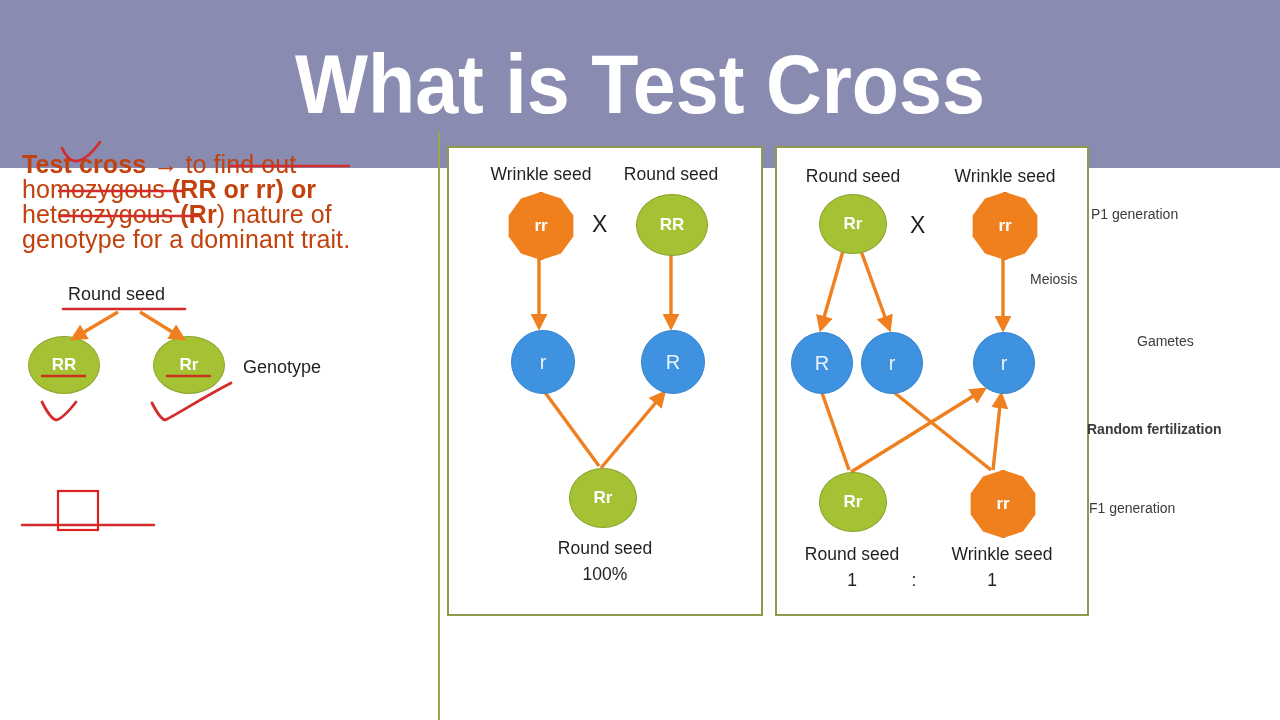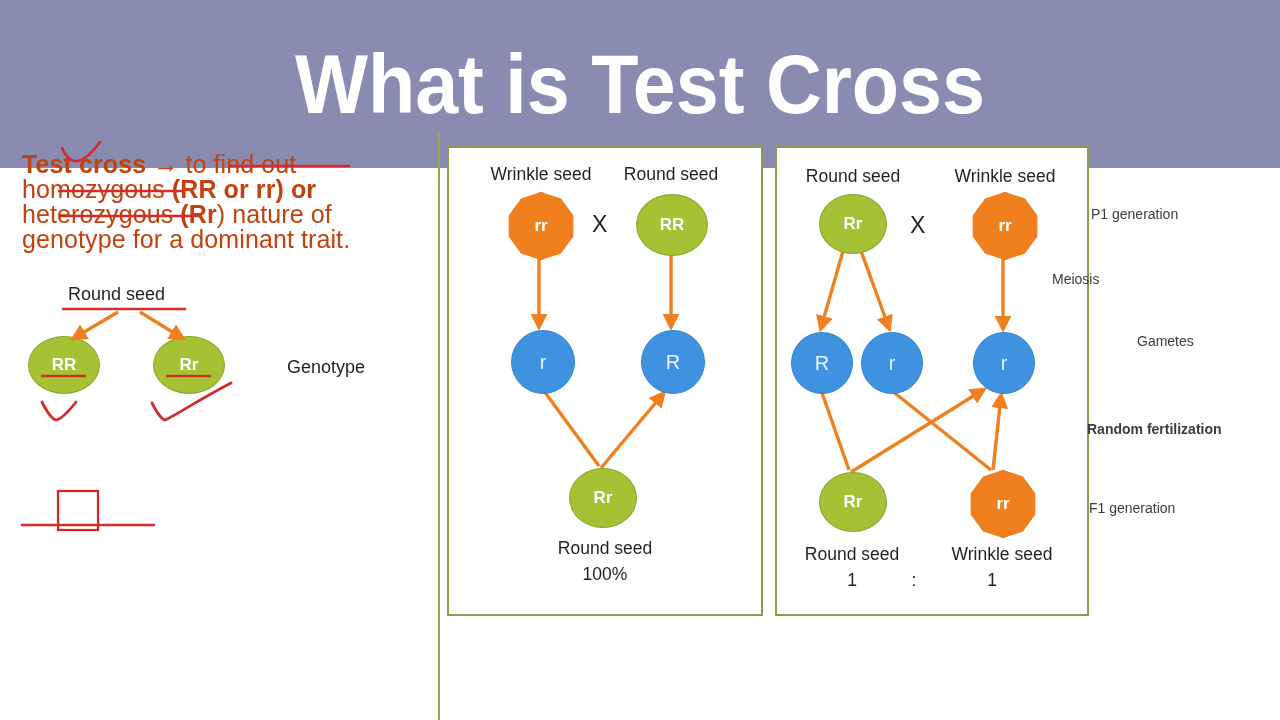--- a/index.html
+++ b/index.html
@@ -58,21 +58,21 @@
   .b { font-weight: bold; }
 
   .small-label {
     position: absolute;
     font-size: 18px;
     color: #231f20;
     white-space: nowrap;
   }
   #round-seed-label { left: 68px; top: 153px; }
   #dominant-phenotype-label { left: 222px; top: 152px; }
-  #genotype-label { left: 243px; top: 226px; margin-left: 44px; }
+  #genotype-label { left: 243px; top: 226px; }
 
   
   .oval-green {
     position: absolute;
     background: #a5c234;
     border: 1.5px solid #8aa52c;
     border-radius: 50%;
     display: flex;
     align-items: center;
     justify-content: center;
@@ -289,16 +289,16 @@
 
   <div class="node-label" style="left:5px; top:396px; width:140px;">Round seed</div>
   <div class="node-label" style="left:155px; top:396px; width:140px;">Wrinkle seed</div>
 
   <div class="node-label" style="left:30px; top:422px; width:90px;">1</div>
   <div class="node-label" style="left:122px; top:422px; width:30px;">:</div>
   <div class="node-label" style="left:170px; top:422px; width:90px;">1</div>
 </div>
 
 <div class="stage-label" style="left:1091px; top:206px;">P1 generation</div>
-<div class="stage-label" style="left:1052px; top:271px;">Meiosis</div>
+<div class="stage-label" style="left:1030px; top:271px;">Meiosis</div>
 <div class="stage-label" style="left:1089px; top:333px;padding-left:48px;">Gametes</div>
 <div class="stage-label" style="left:1087px; top:421px;font-weight:bold;">Random fertilization</div>
 <div class="stage-label" style="left:1089px; top:500px;">F1 generation</div>
 
 </body></html>

